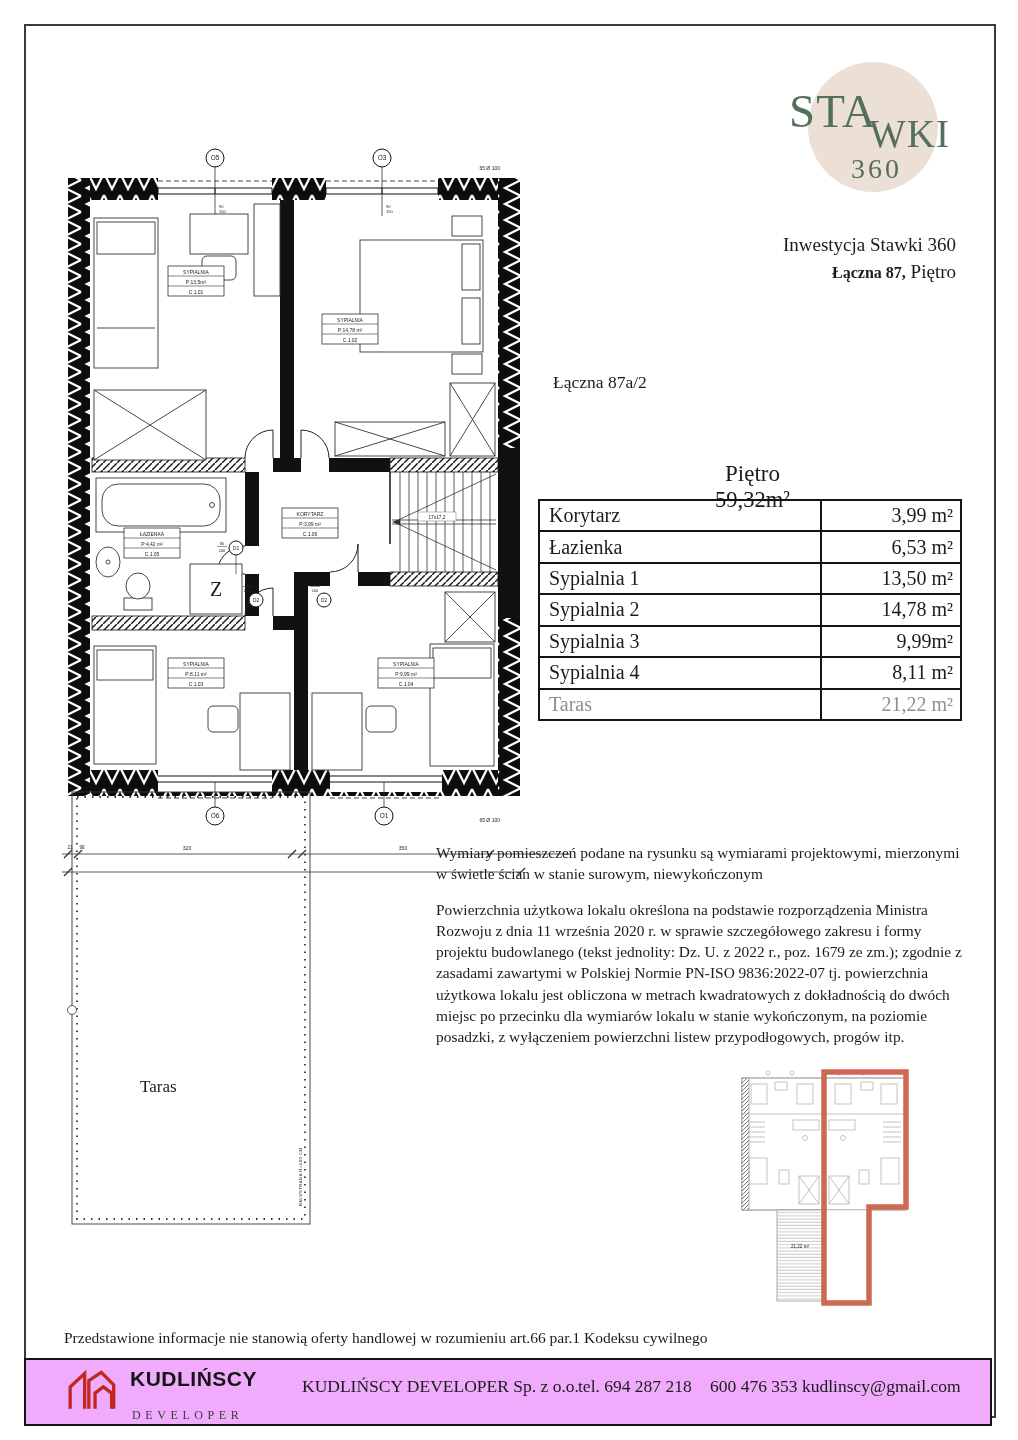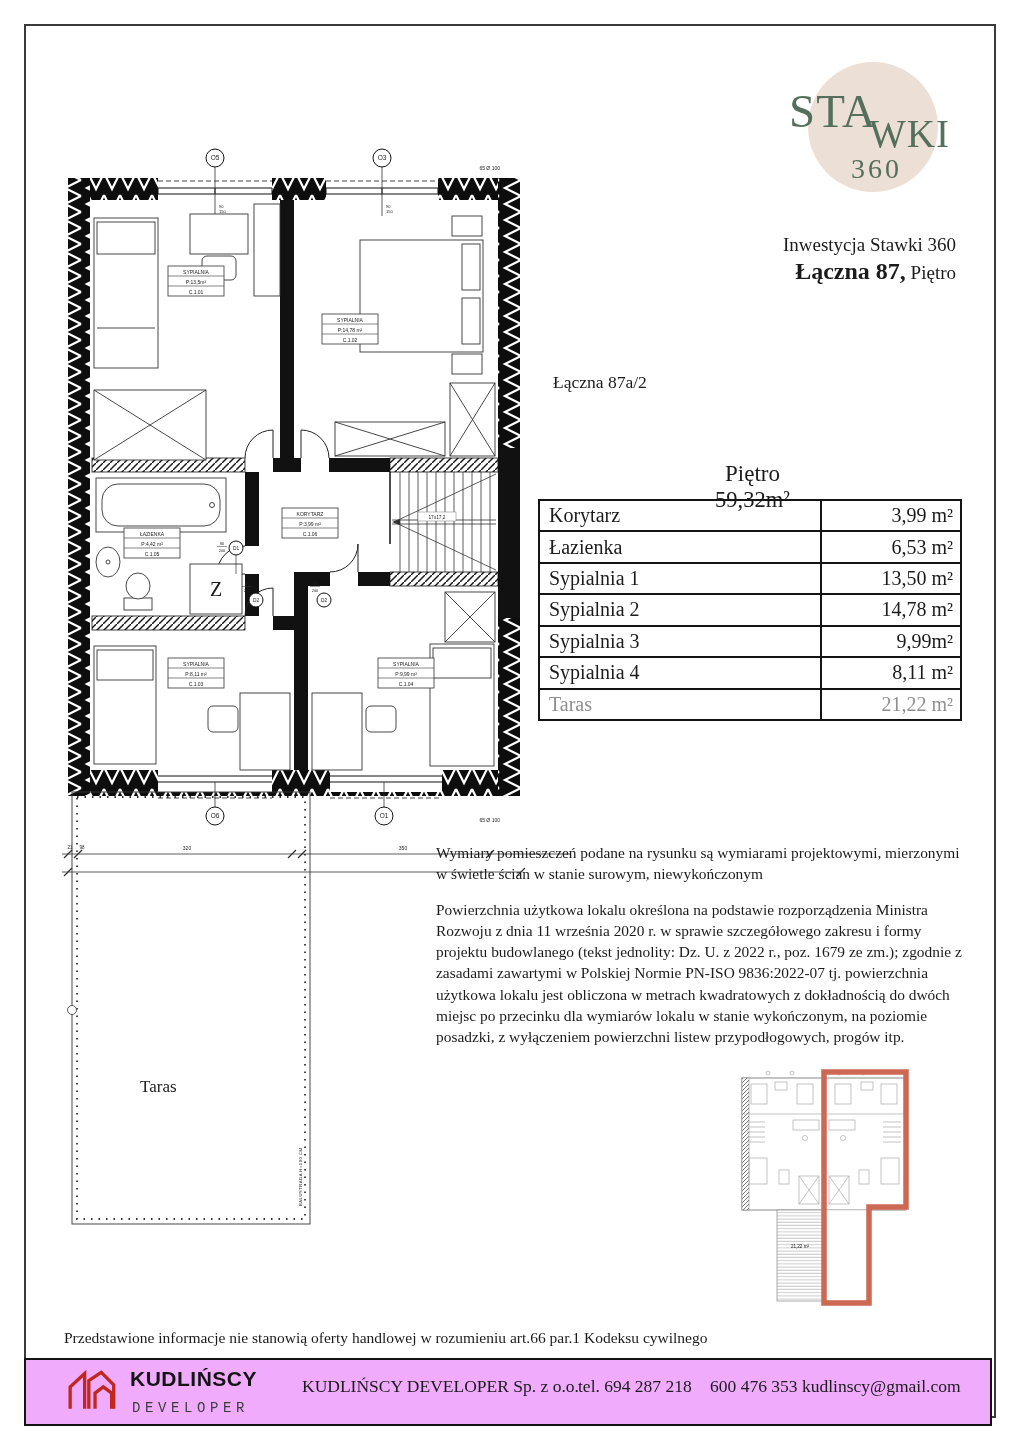--- a/index.html
+++ b/index.html
@@ -7,39 +7,39 @@
         font-family:"Liberation Serif",serif;color:#1b1b1b;}
   .abs{position:absolute;}
   #frame{left:24px;top:24px;width:968px;height:1390px;border:2px solid #3a3a3a;}
   
   #logo-circle{left:808px;top:62px;width:130px;height:130px;border-radius:50%;background:#ecdfd5;}
   .logo-t{color:#54705c;font-family:"Liberation Serif",serif;}
   #logo-sta{left:789px;top:84px;font-size:47px;letter-spacing:1px;}
   #logo-wki{left:869px;top:111px;font-size:39px;letter-spacing:1px;}
   #logo-360{left:851px;top:153px;font-size:28px;letter-spacing:3px;}
   #addr{left:656px;top:231px;width:300px;text-align:right;font-size:19px;line-height:27px;}
-  #addr b{font-size:24px;}
+  #addr b{font-size:16px;}
   
   #unit-title{left:545px;top:372px;font-size:17.5px;margin-left:8px;}
   #floor-row{left:543px;top:461px;width:419px;display:flex;justify-content:space-between;align-items:center;flex-direction:column;}
   #floor-row .fl{font-size:23px;} #floor-row .fa{font-size:22.5px;}
   #area-table{left:538px;top:499px;width:424px;height:222px;border:2px solid #141414;display:flex;flex-direction:column;box-sizing:border-box;}
   .trow{flex:1;display:flex;border-top:2px solid #141414;font-size:20px;}
   .trow:first-child{border-top:none;}
   .tlabel{width:282px;border-right:2px solid #141414;padding-left:9px;display:flex;align-items:center;box-sizing:border-box;}
   .tval{flex:1;padding-right:7px;display:flex;align-items:center;justify-content:flex-end;padding-left:20px;}
   .muted{color:#8f8f8f;}
   
   #notes{left:436px;top:842px;width:528px;font-size:15.4px;line-height:1.37;text-align:left;}
   #notes .p2{margin-top:15px;}
   #disclaimer{left:64px;top:1329px;font-size:15.5px;}
   
   #footer{left:24px;top:1358px;width:968px;height:68px;border:2px solid #141414;box-sizing:border-box;background:#f0abfc;}
   #f-brand{left:104px;top:7px;font-family:"Liberation Sans",sans-serif;font-weight:bold;font-size:21px;color:#151515;letter-spacing:.5px;}
-  #f-sub{left:106px;top:40px;font-family:Liberation Mono, monospace;font-size:14px;letter-spacing:4.6px;color:#3c3c3c;}
+  #f-sub{left:106px;top:48px;font-family:Liberation Serif, serif;font-size:12px;letter-spacing:4.6px;color:#3c3c3c;}
   .f-line{top:16px;font-size:17.5px;}
   svg text{font-family:"Liberation Sans",sans-serif;fill:#1c1c1c;}
   svg .serif{font-family:"Liberation Serif",serif;}
 </style>
 </head>
 <body>
 
 <div id="page">
   <div class="abs" id="frame"></div>
 

